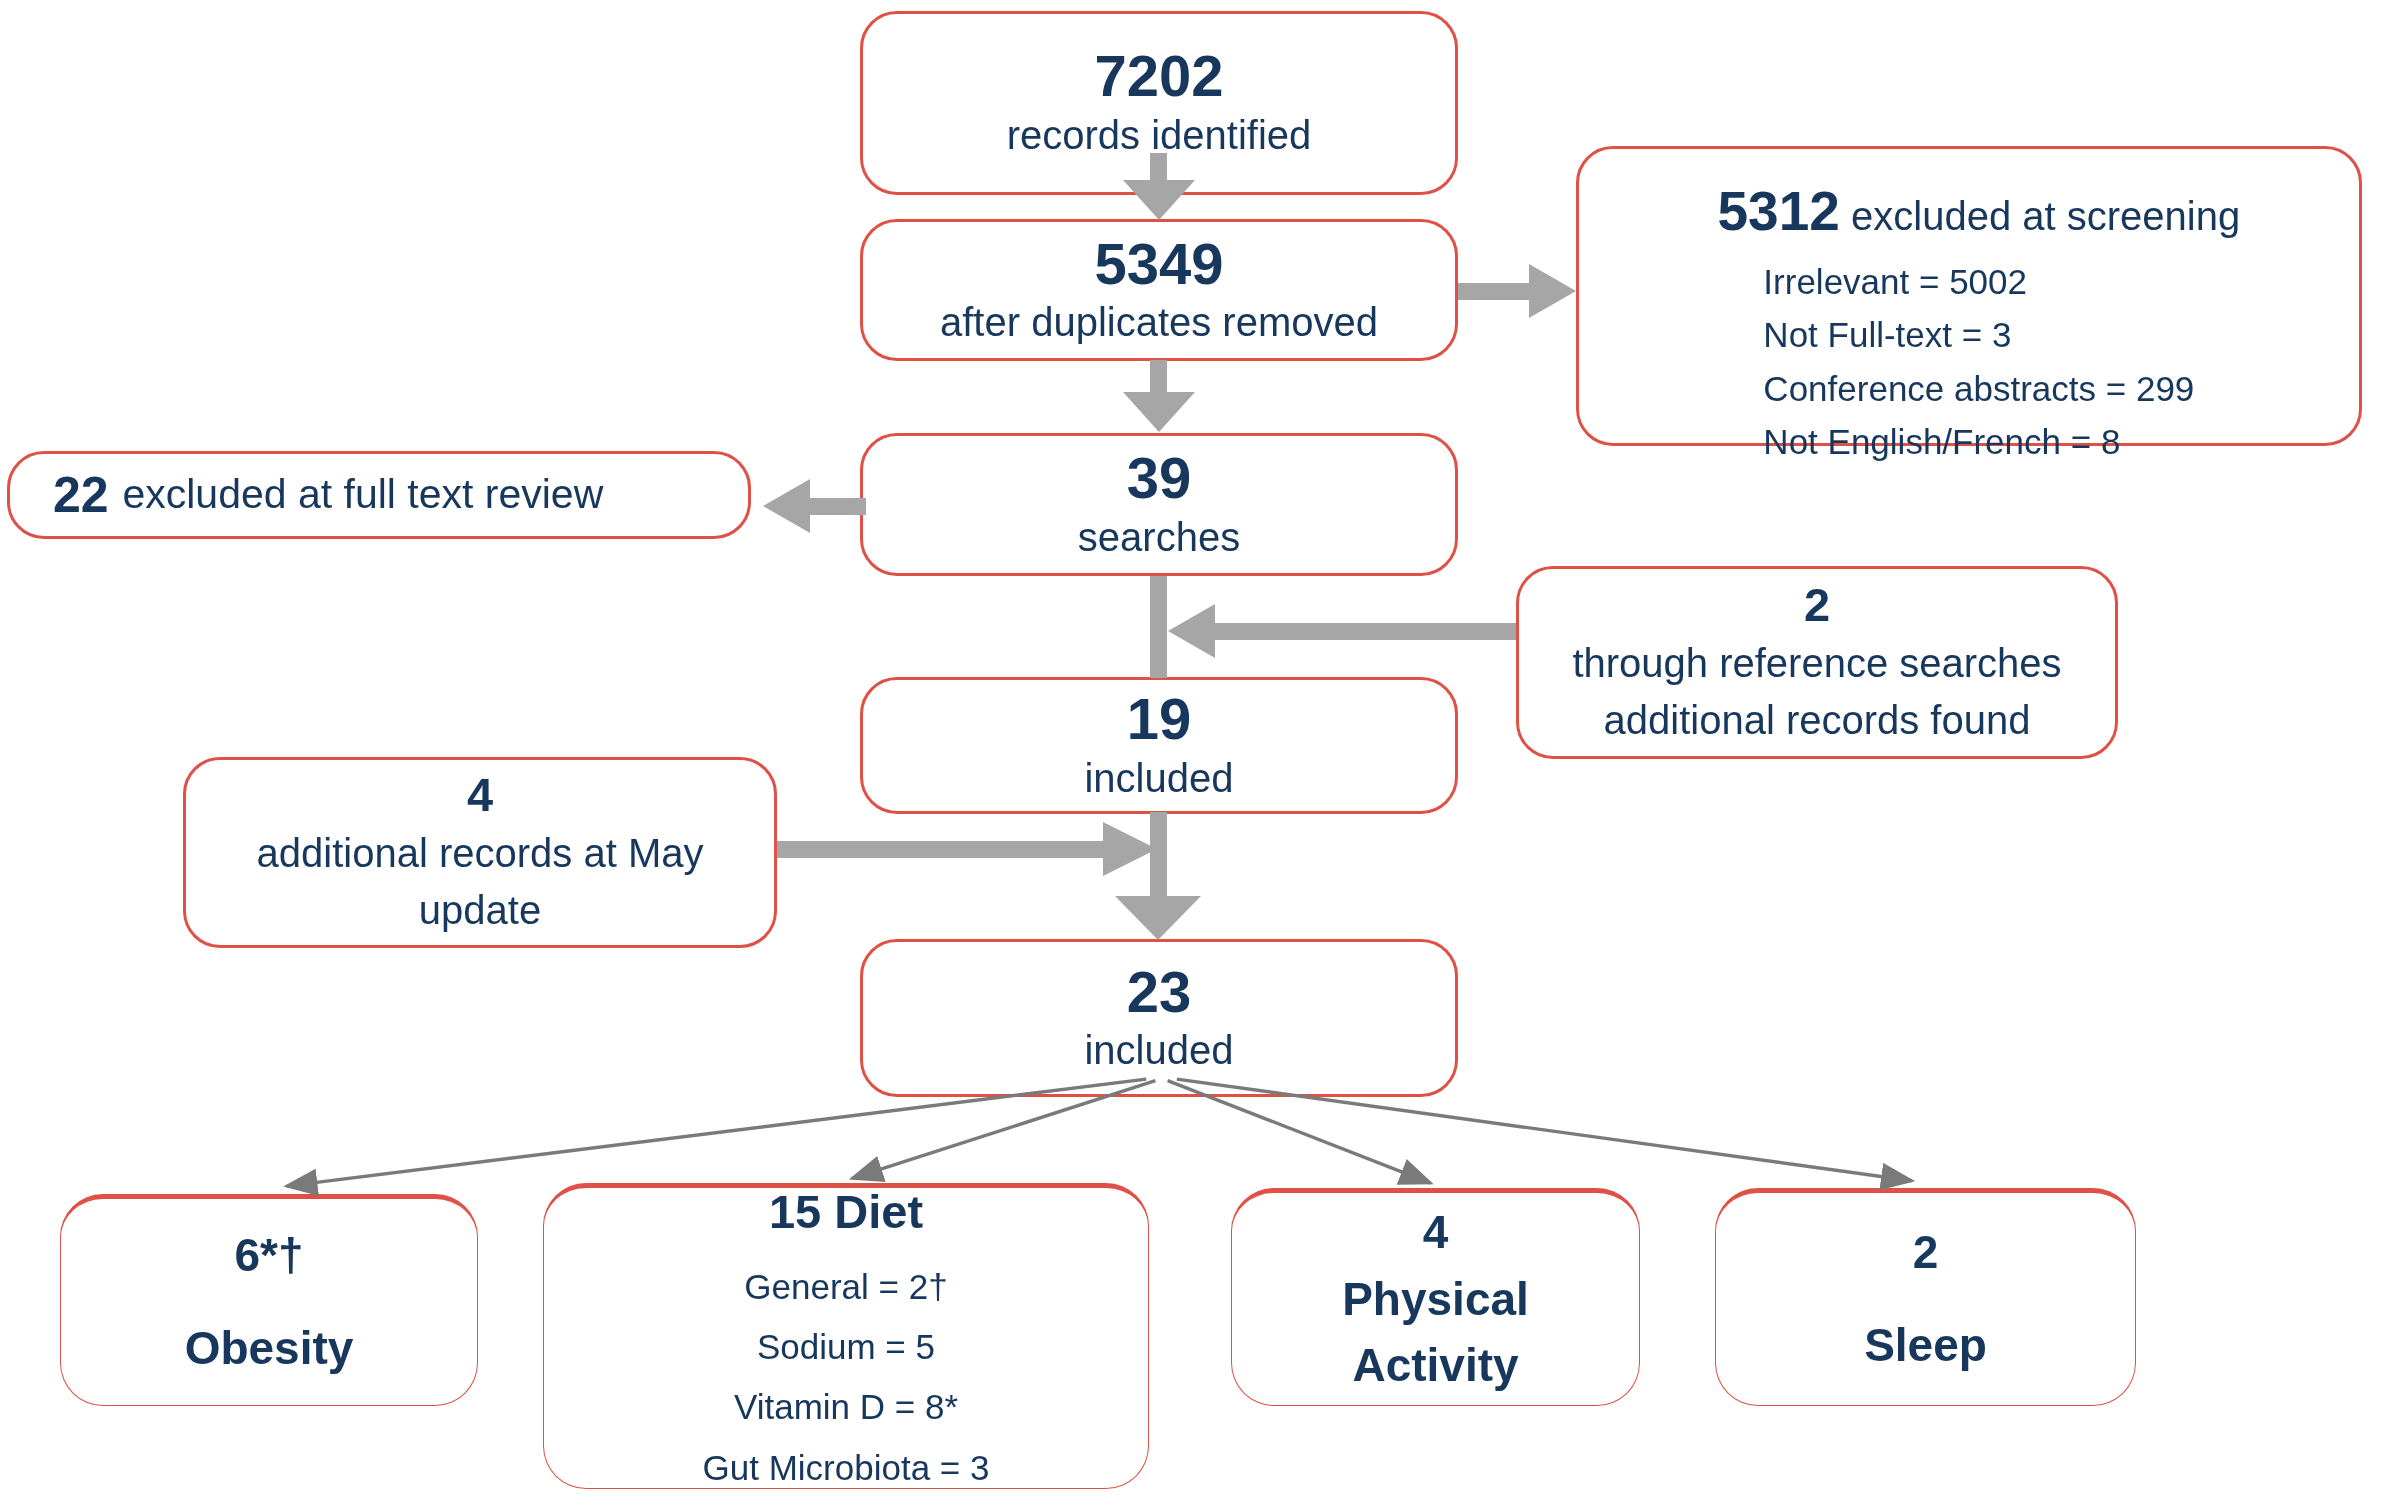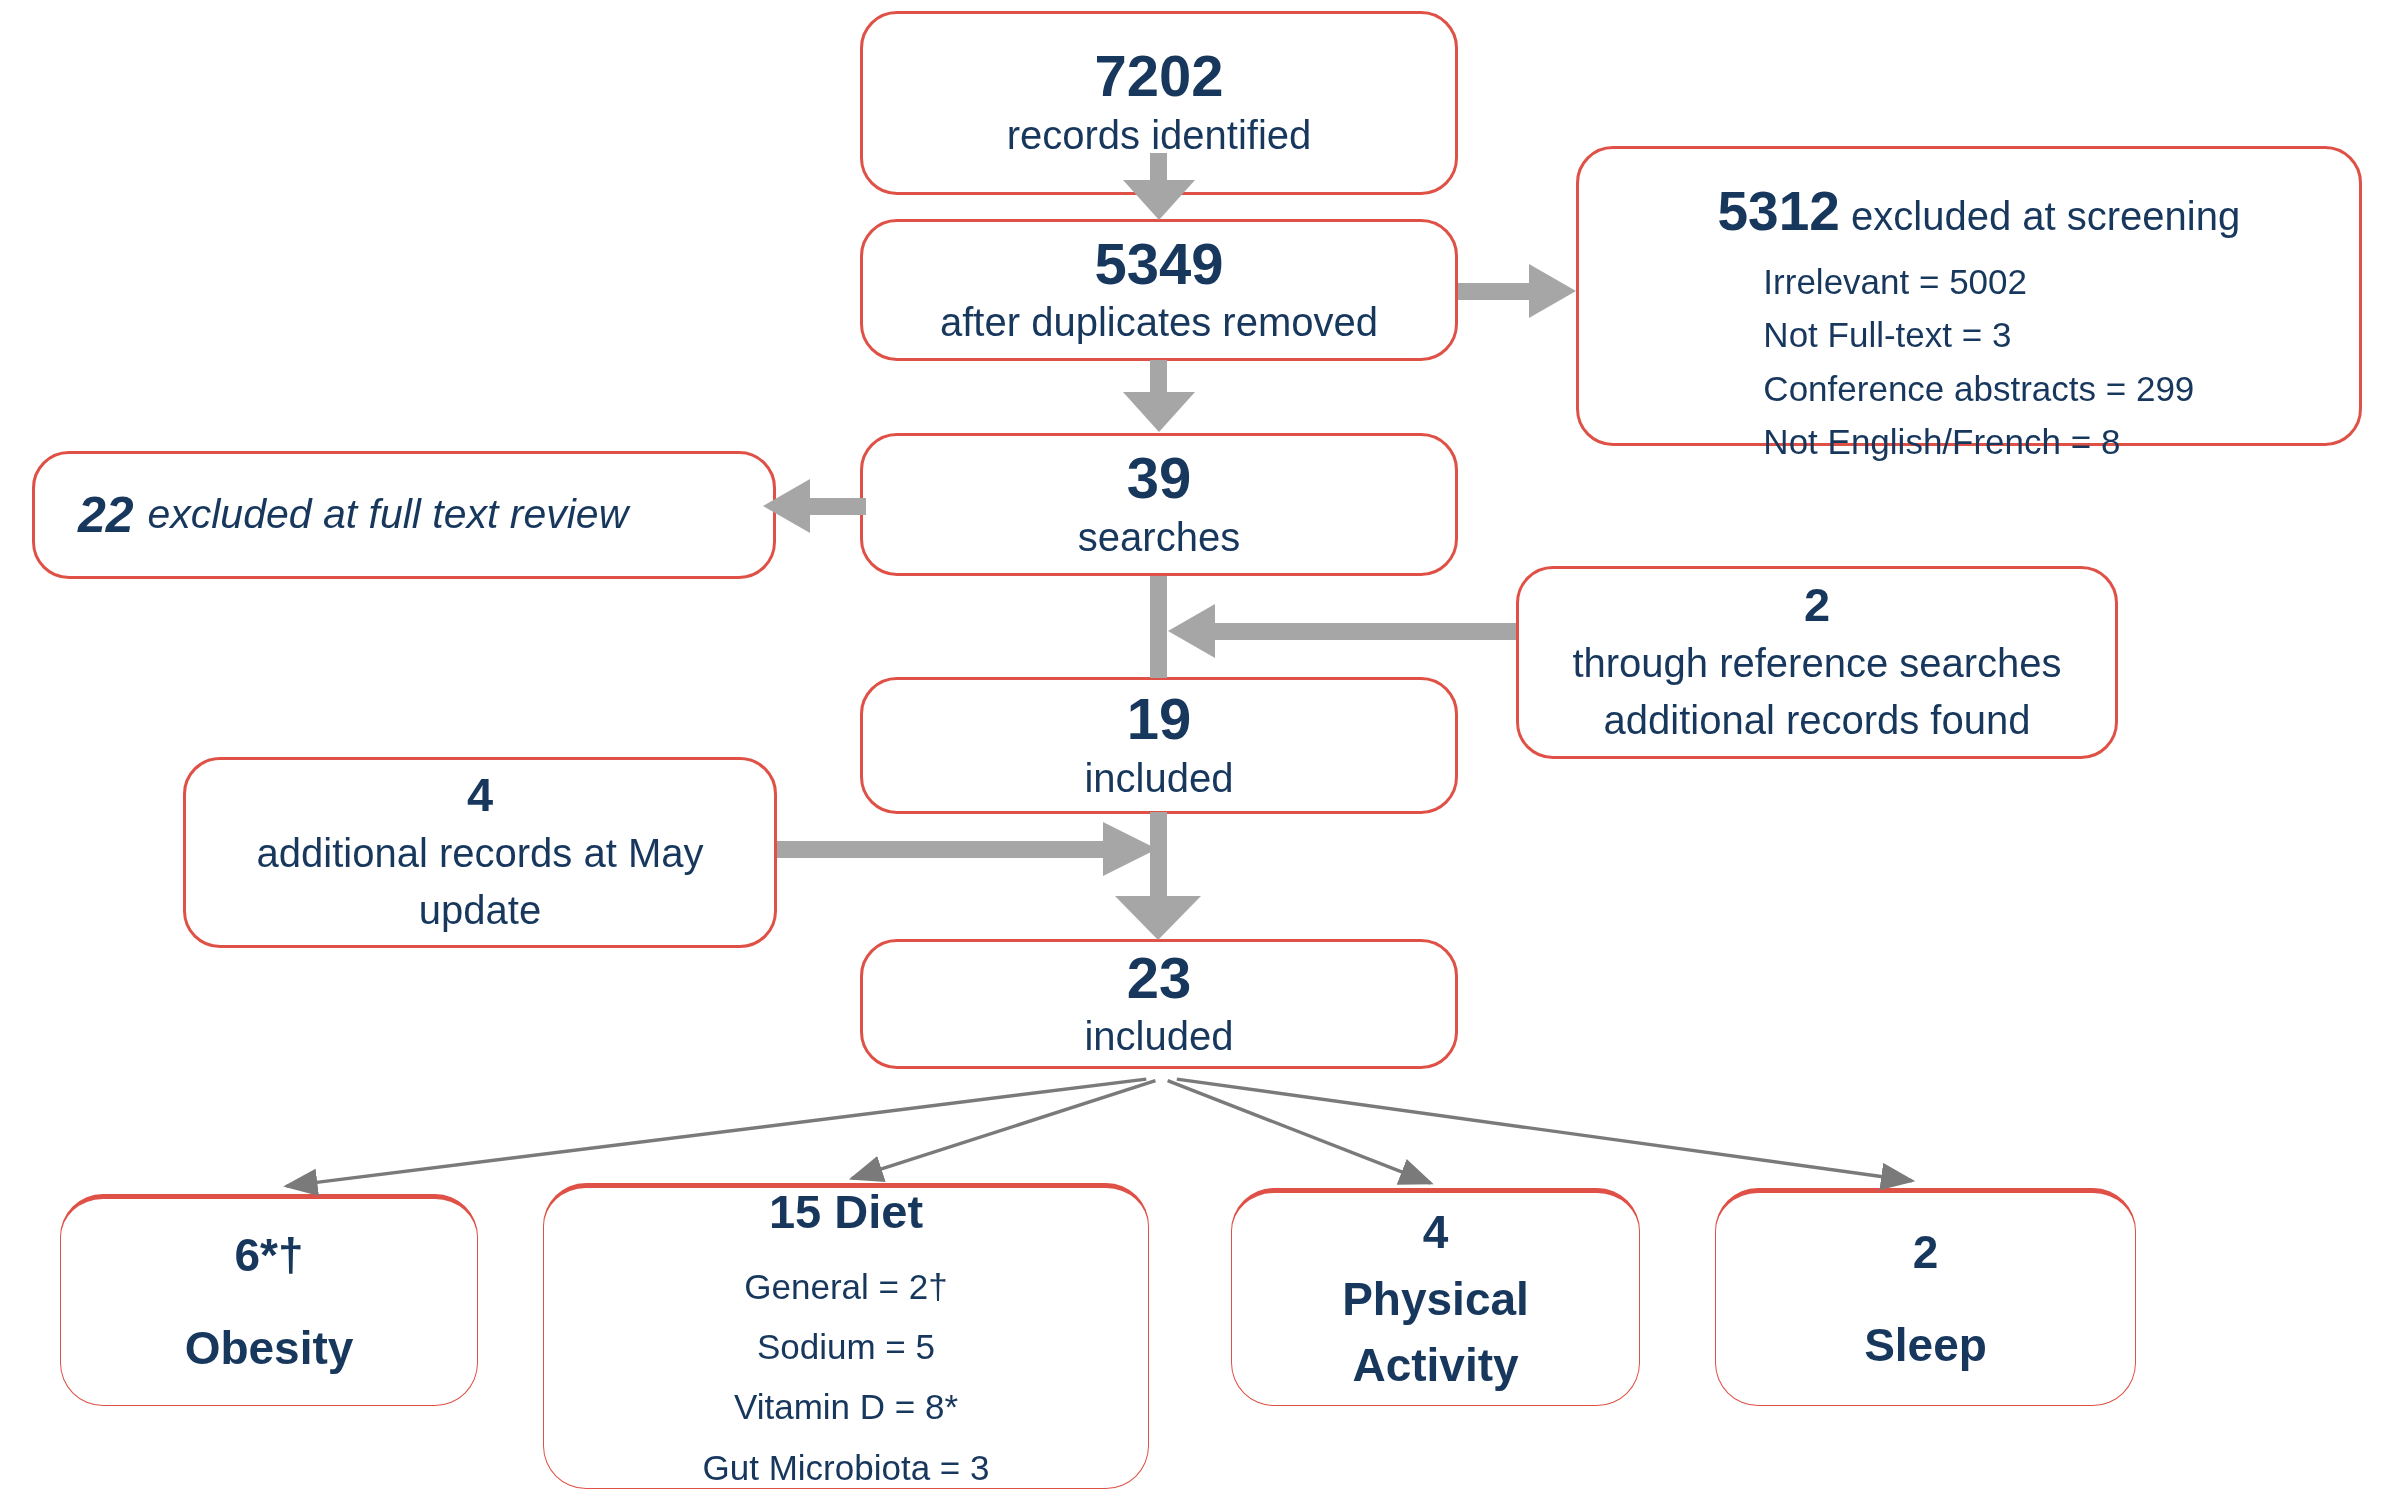--- a/index.html
+++ b/index.html
@@ -156,21 +156,21 @@
   <div class="box" id="box-reviewed" style="left:860px; top:433px; width:598px; height:143px;">
     <div class="num-lg">39</div>
     <div class="lbl">searches</div>
   </div>
 
   <div class="box" id="box-included19" style="left:860px; top:677px; width:598px; height:137px;">
     <div class="num-lg">19</div>
     <div class="lbl">included</div>
   </div>
 
-  <div class="box" id="box-included23" style="left:860px; top:939px; width:598px; height:130px;">
+  <div class="box" id="box-included23" style="left:860px; top:939px; width:598px; height:158px;">
     <div class="num-lg">23</div>
     <div class="lbl">included</div>
   </div>
 
   <div class="box align-left" id="box-excluded-screening" style="left:1576px; top:146px; width:786px; height:300px;">
     <div class="title">
       <span class="big">5312</span>
       <span> </span>
       <span>excluded at screening</span>
     </div>
@@ -181,21 +181,21 @@
       <div>Not English/French = 8</div>
     </div>
   </div>
 
   <div class="box" id="box-references" style="left:1516px; top:566px; width:602px; height:193px;">
     <div class="num-md">2</div>
     <div class="line">through reference searches</div>
     <div class="line">additional records found</div>
   </div>
 
-  <div class="box" id="box-excluded-fulltext" style="left:32px; top:451px; width:744px; height:128px;font-style:italic;">
+  <div class="box" id="box-excluded-fulltext" style="left:7px; top:451px; width:744px; height:88px;">
     <span class="num-md">22</span>
     <span class="lbl">excluded at full text review</span>
   </div>
 
   <div class="box" id="box-may-update" style="left:183px; top:757px; width:594px; height:191px;">
     <div class="num-md">4</div>
     <div class="line">additional records at May</div>
     <div class="line">update</div>
   </div>
 

